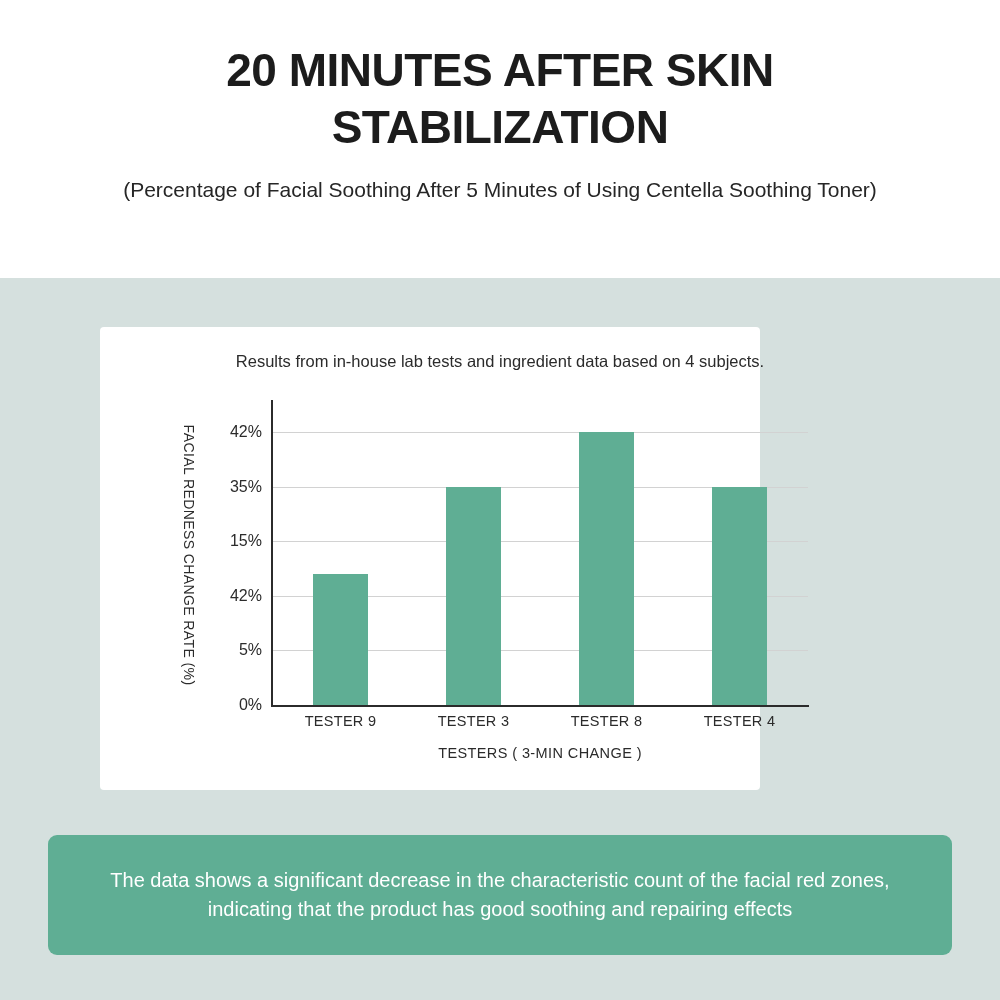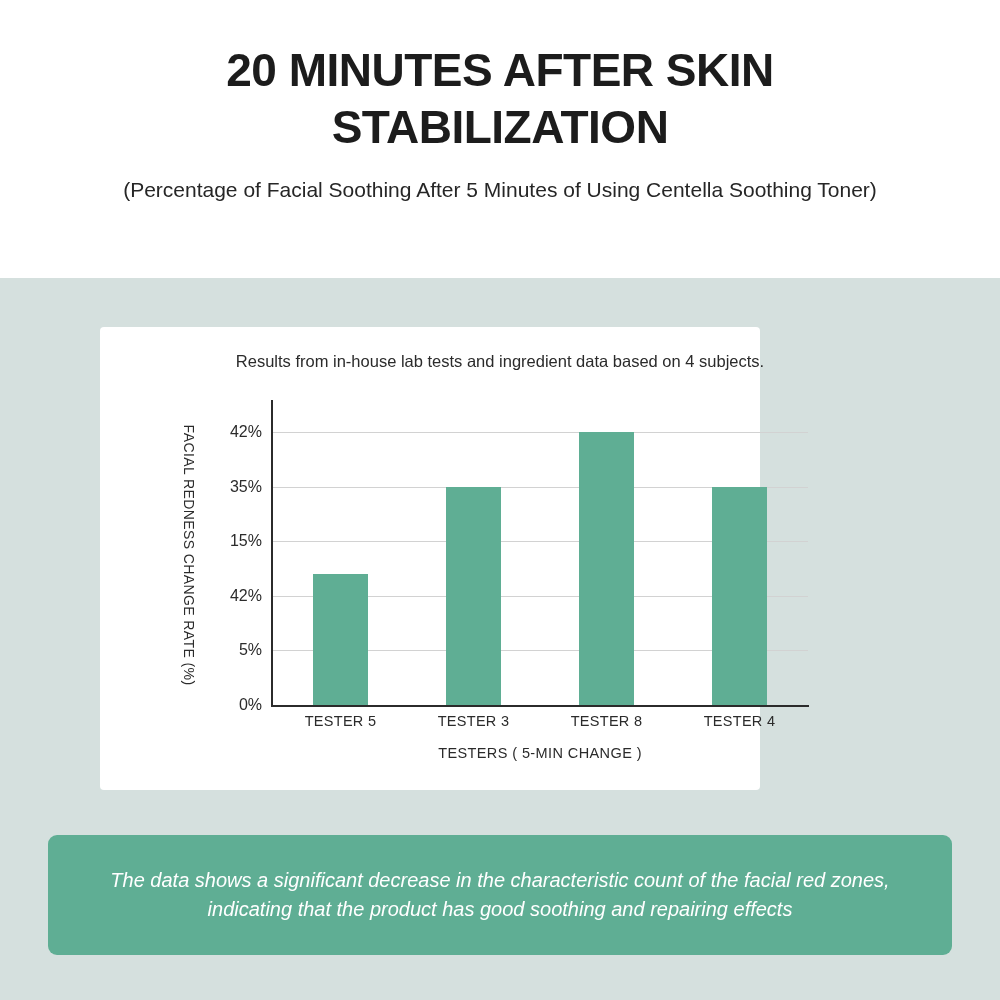--- a/index.html
+++ b/index.html
@@ -175,21 +175,20 @@
     left: 48px;
     top: 835px;
     width: 904px;
     height: 120px;
     background: #5fae94;
     border-radius: 9px;
     box-sizing: border-box;
     display: flex;
     align-items: center;
     justify-content: center;
-    font-style: italic;
   }
   .callout-text {
     font-size: 20px;
     line-height: 1.45;
     color: #ffffff;
     text-align: center;
     padding: 0 40px;
   }
 </style>
 </head>
@@ -224,26 +223,26 @@
         <div class="ytick" style="top:136.36px;">15%</div>
         <div class="ytick" style="top:190.91px;">42%</div>
         <div class="ytick" style="top:245.45px;">5%</div>
         <div class="ytick" style="top:300px;">0%</div>
 
         <div class="bar" style="left:41px;  height:130.9px;"></div>
         <div class="bar" style="left:174px; height:218.2px;"></div>
         <div class="bar" style="left:307px; height:272.7px;"></div>
         <div class="bar" style="left:440px; height:218.2px;"></div>
 
-        <div class="xtick" style="left:3.5px;">TESTER 5</div>
+        <div class="xtick" style="left:3.5px;">TESTER 9</div>
         <div class="xtick" style="left:136.5px;">TESTER 3</div>
         <div class="xtick" style="left:269.5px;">TESTER 8</div>
         <div class="xtick" style="left:402.5px;">TESTER 4</div>
 
-        <div class="xaxis-title">TESTERS ( 5-MIN CHANGE )</div>
+        <div class="xaxis-title">TESTERS ( 3-MIN CHANGE )</div>
         <div class="yaxis-title">FACIAL REDNESS CHANGE RATE (%)</div>
 
       </div>
     </div>
   </div>
 
   <div class="callout">
     <div class="callout-text">The data shows a significant decrease in the characteristic count of the facial red zones, indicating that the product has good soothing and repairing effects</div>
   </div>
 

